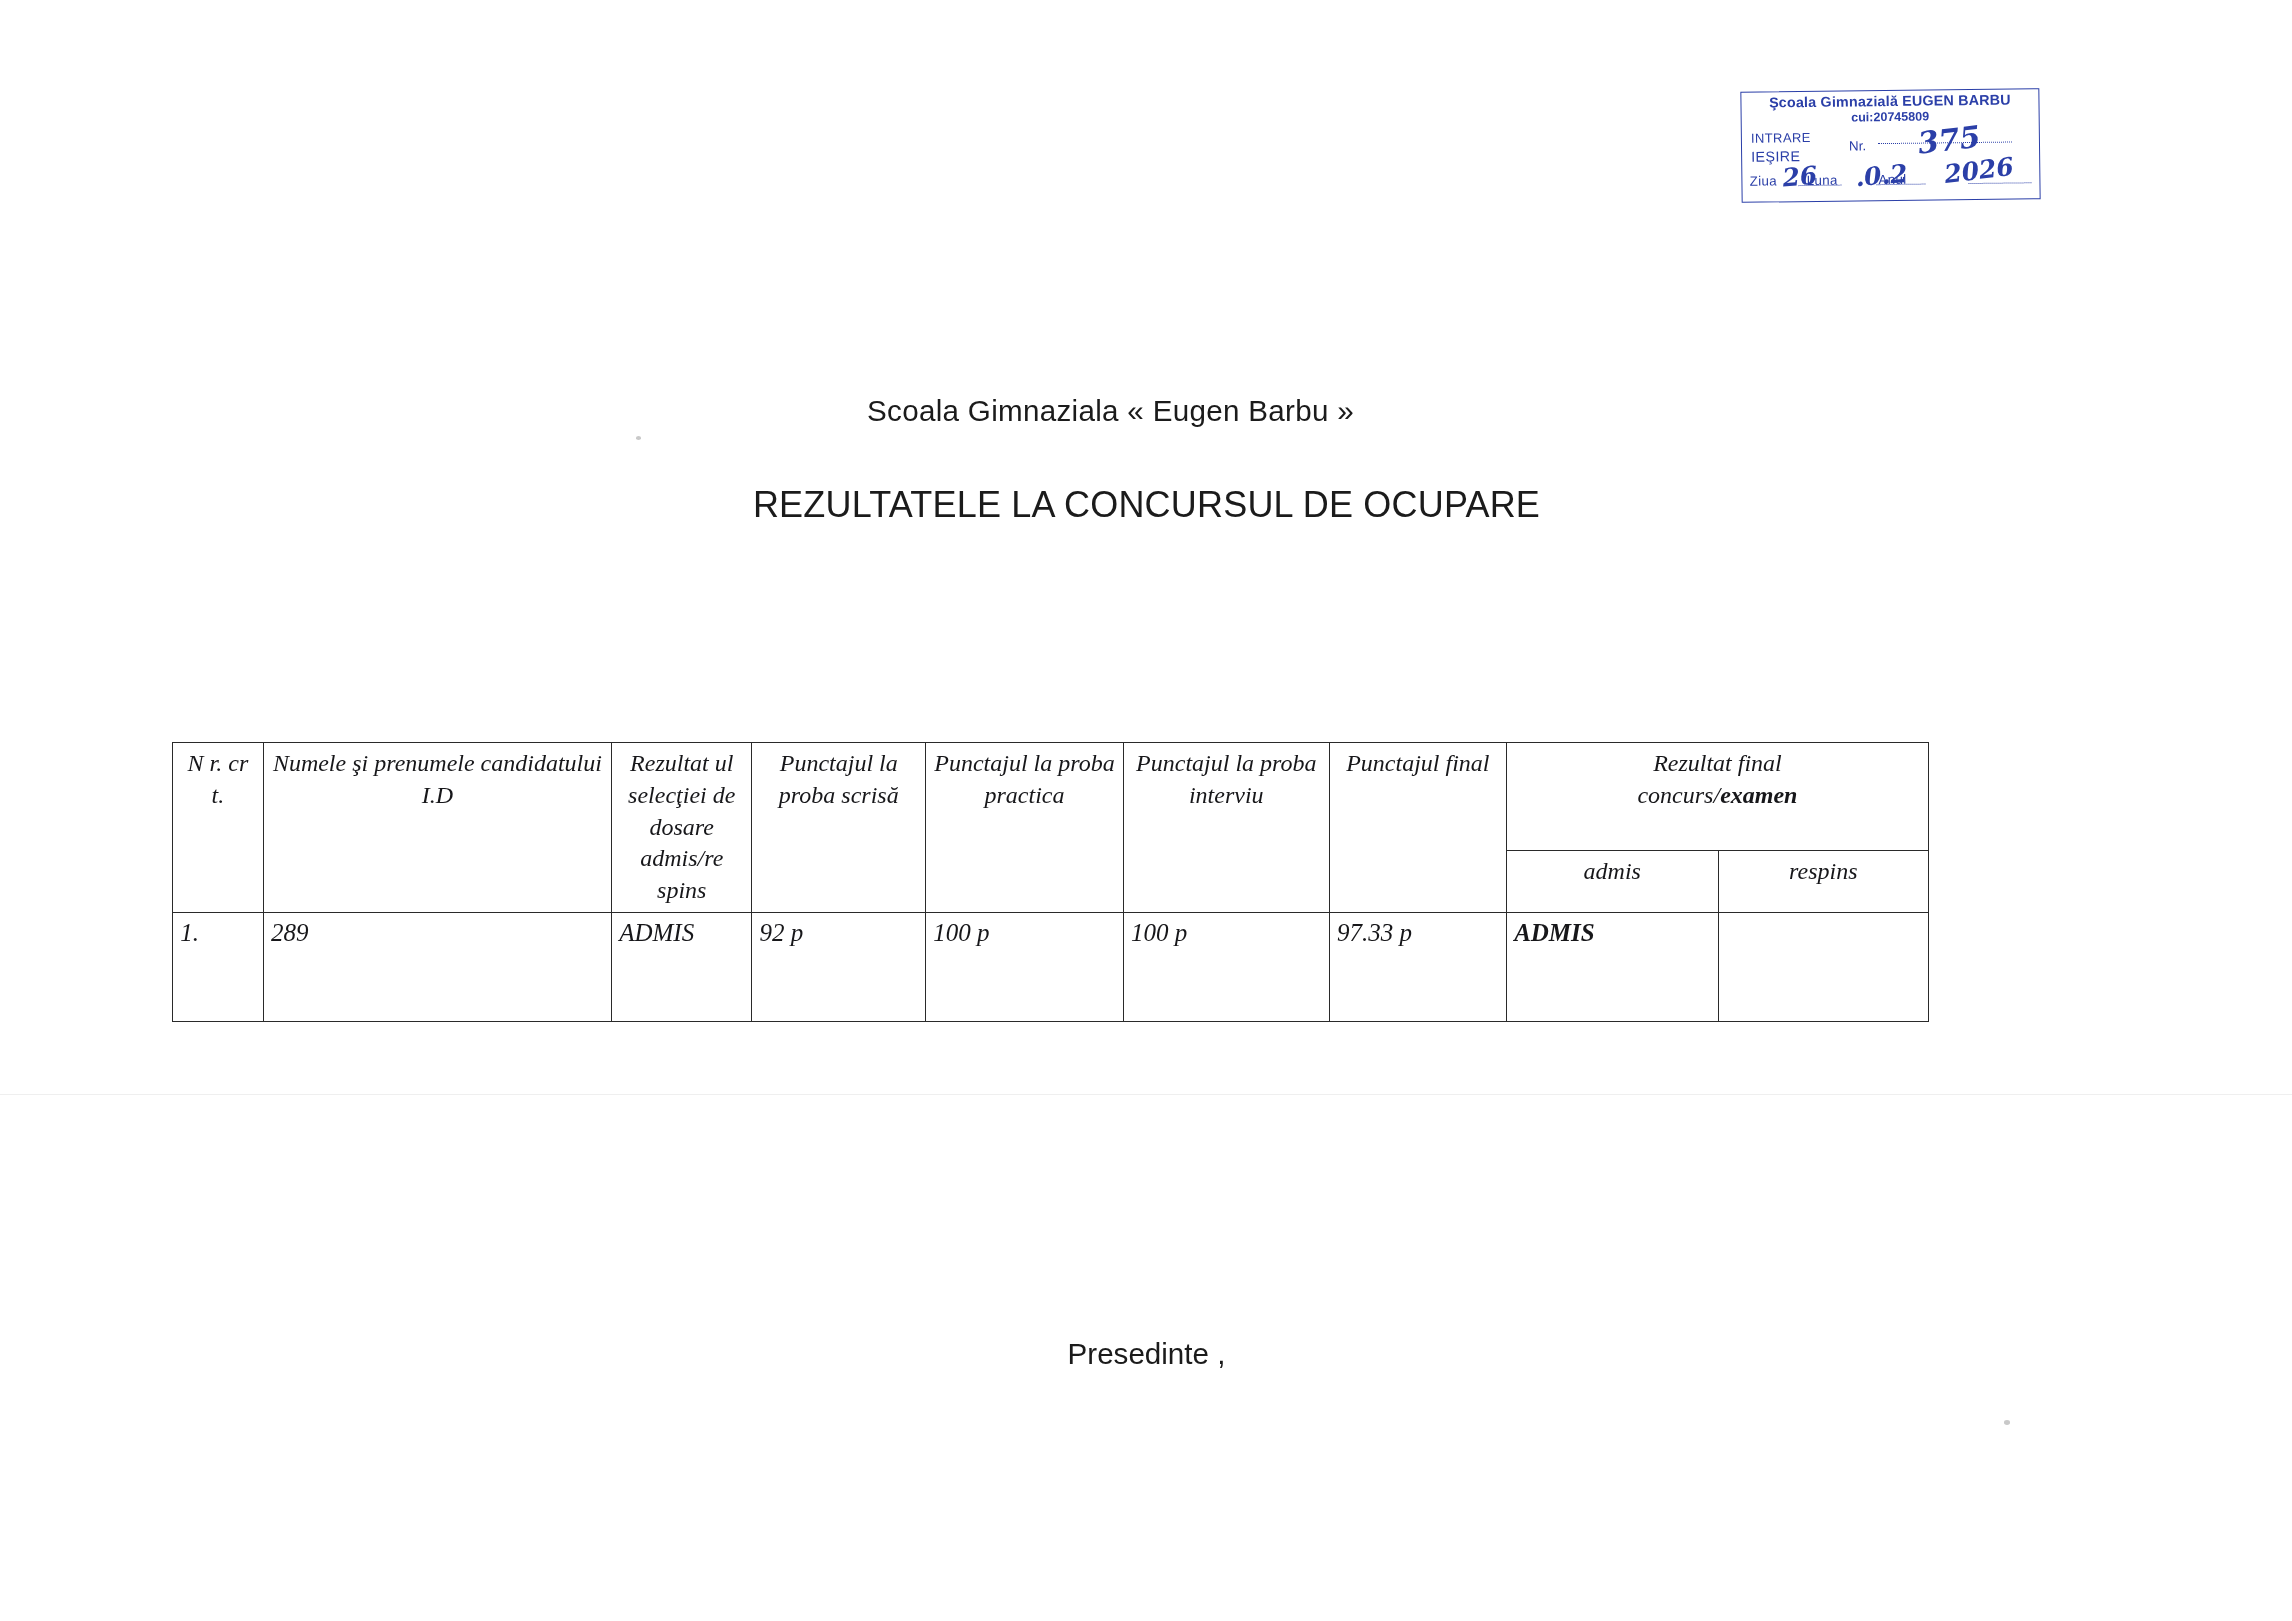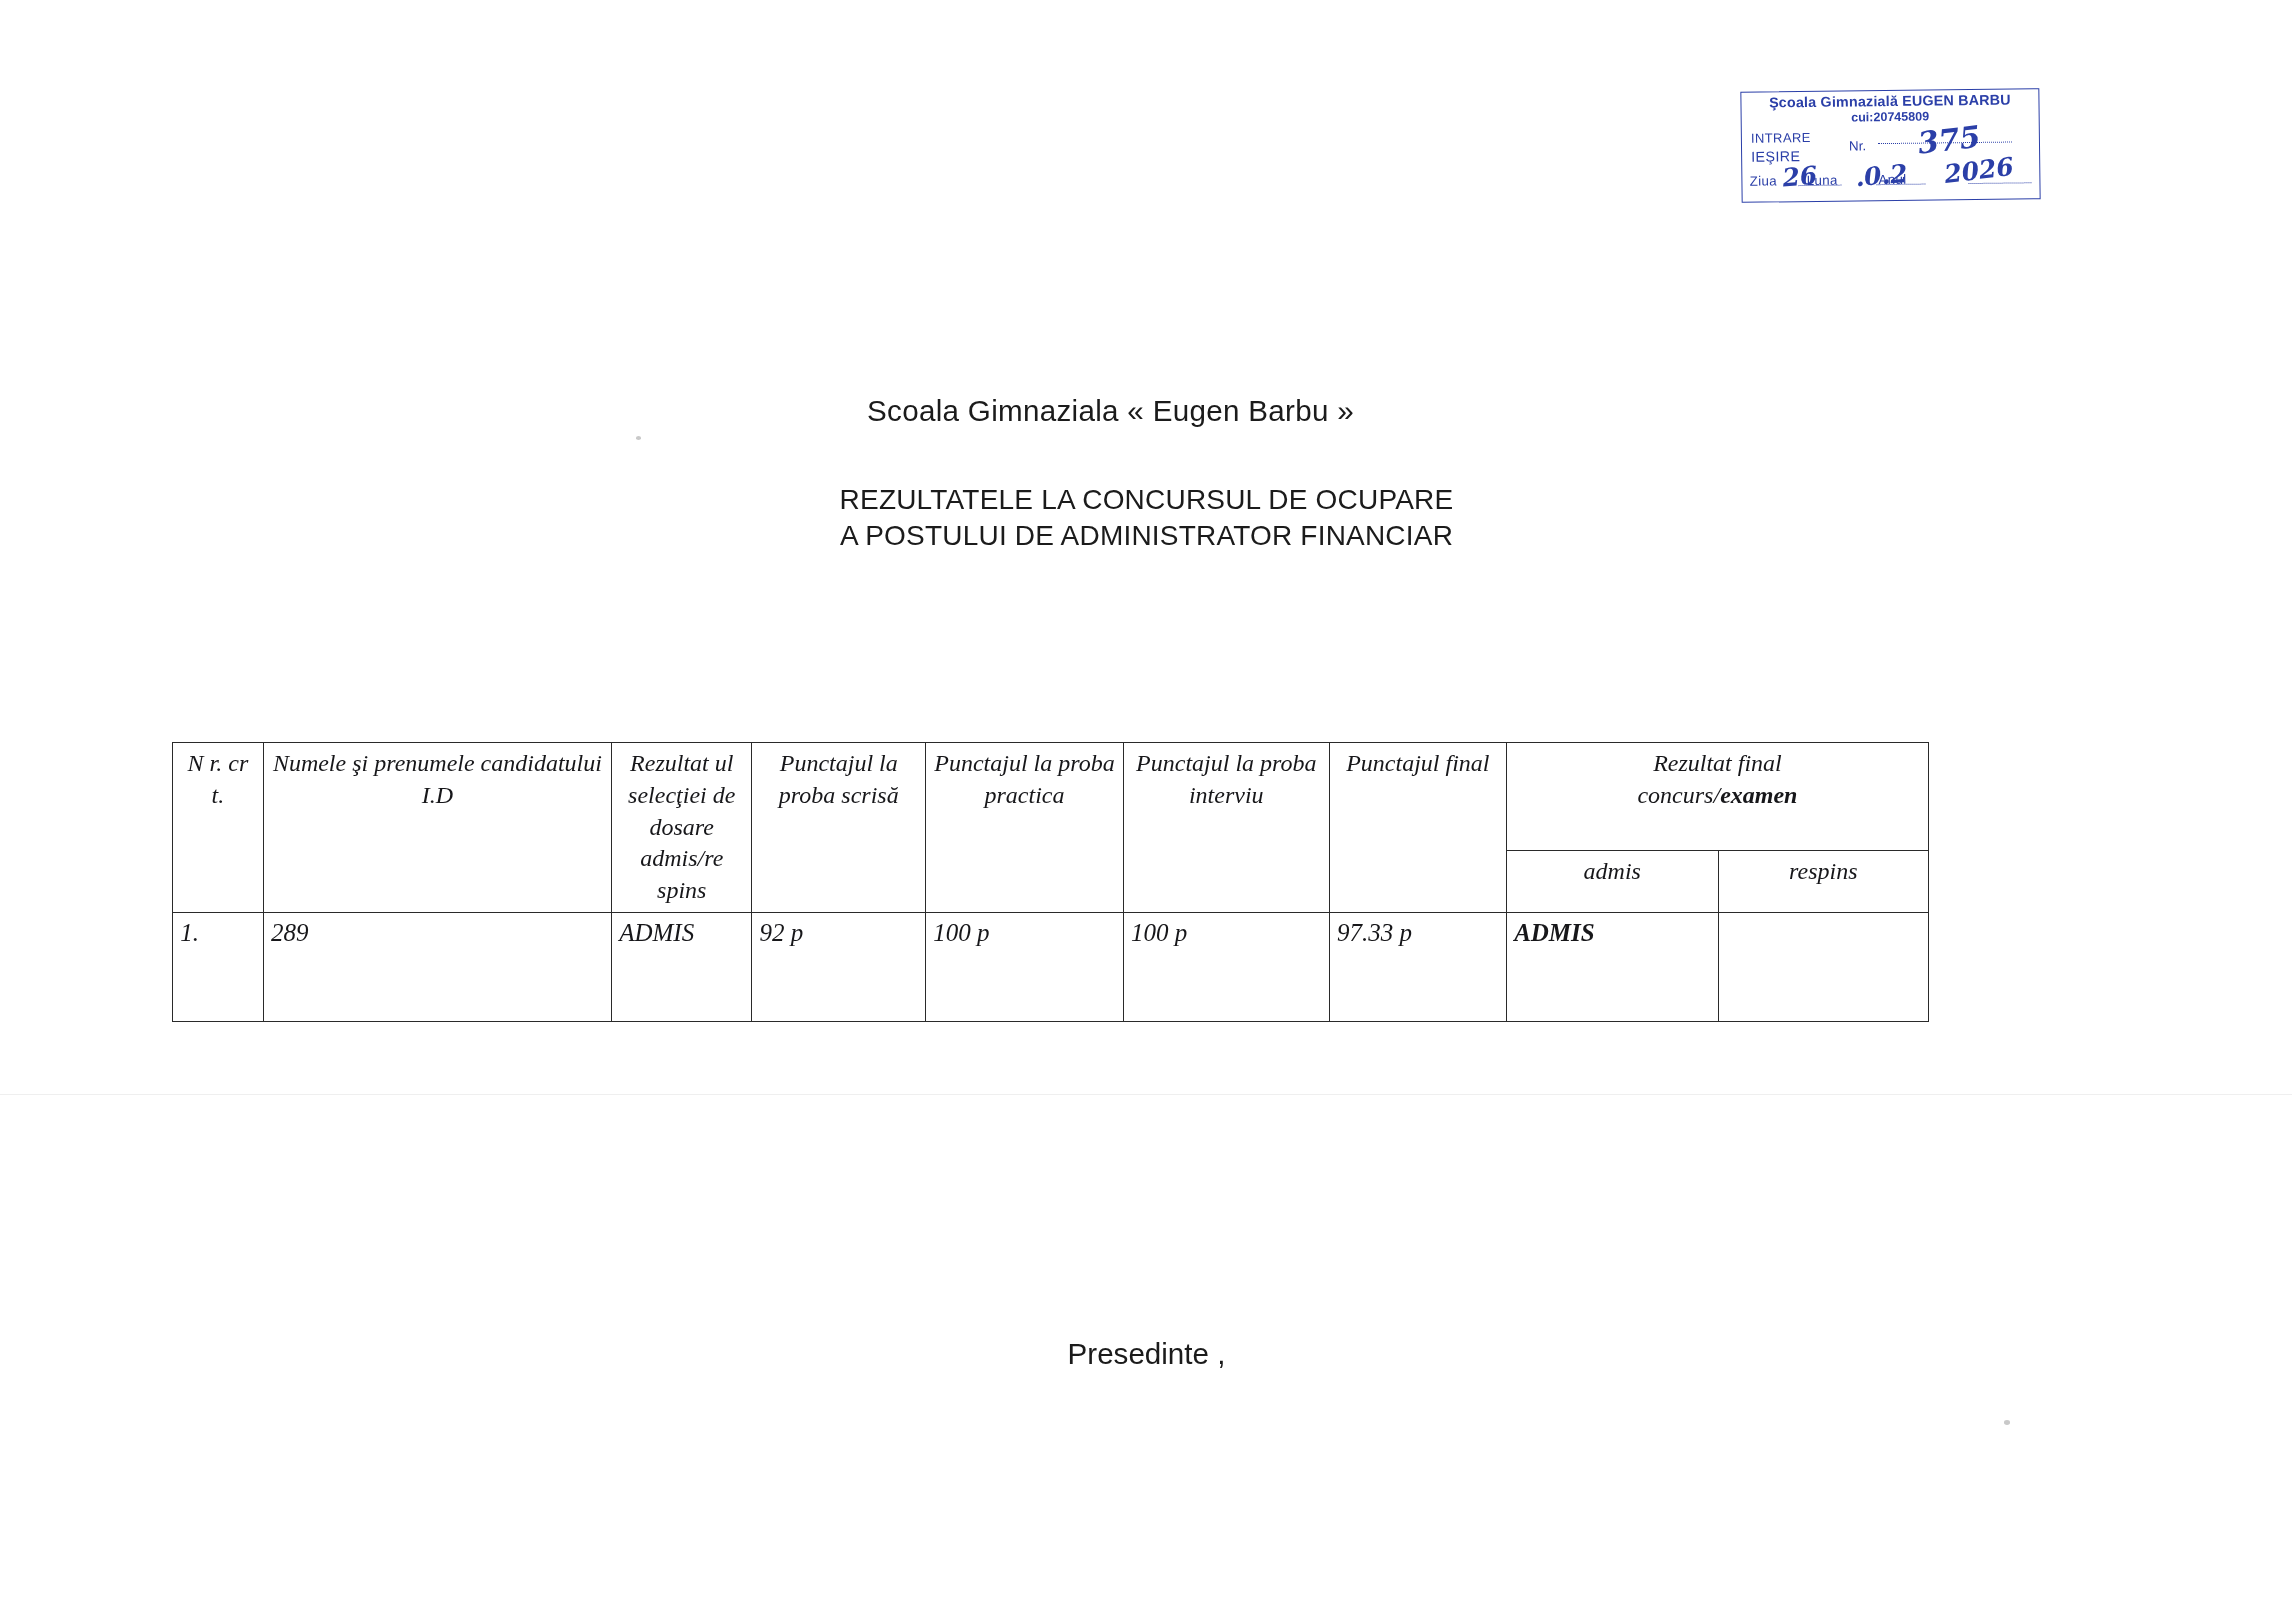--- a/index.html
+++ b/index.html
@@ -127,21 +127,21 @@
     font-size: 29.6px;
     letter-spacing: 0.3px;
     padding-left: 34px;
   }
   .doc-title {
     position: absolute;
     left: 0;
     top: 482px;
     width: 2293px;
     text-align: center;
-    font-size: 28px;
+    font-size: 36px;
     line-height: 1.28;
     letter-spacing: 0.2px;
   }
   .doc-title .line2 { display: block; }
 
   
   .table-wrap {
     position: absolute;
     left: 172px;
     top: 742px;
@@ -240,21 +240,20 @@
 
   <div class="hand hand-nr">375</div>
   <div class="hand hand-zi">26</div>
   <div class="hand hand-luna">.0.2</div>
   <div class="hand hand-an">2026</div>
 </div>
 
 <div class="school-name">Scoala Gimnaziala « Eugen Barbu »</div>
 <div class="doc-title">
   <span class="line1">REZULTATELE LA CONCURSUL  DE OCUPARE</span>
-  <span class="line2">A POSTULUI DE ADMINISTRATOR FINANCIAR</span>
 </div>
 
 <div class="scan-line"></div>
 <div class="speck" style="left:636px;top:436px;width:5.4px;height:3.6px;"></div>
 <div class="speck" style="left:2004px;top:1420px;width:6.3px;height:4.5px;"></div>
 
 <div class="table-wrap">
   <table class="results">
     <thead>
       <tr>

